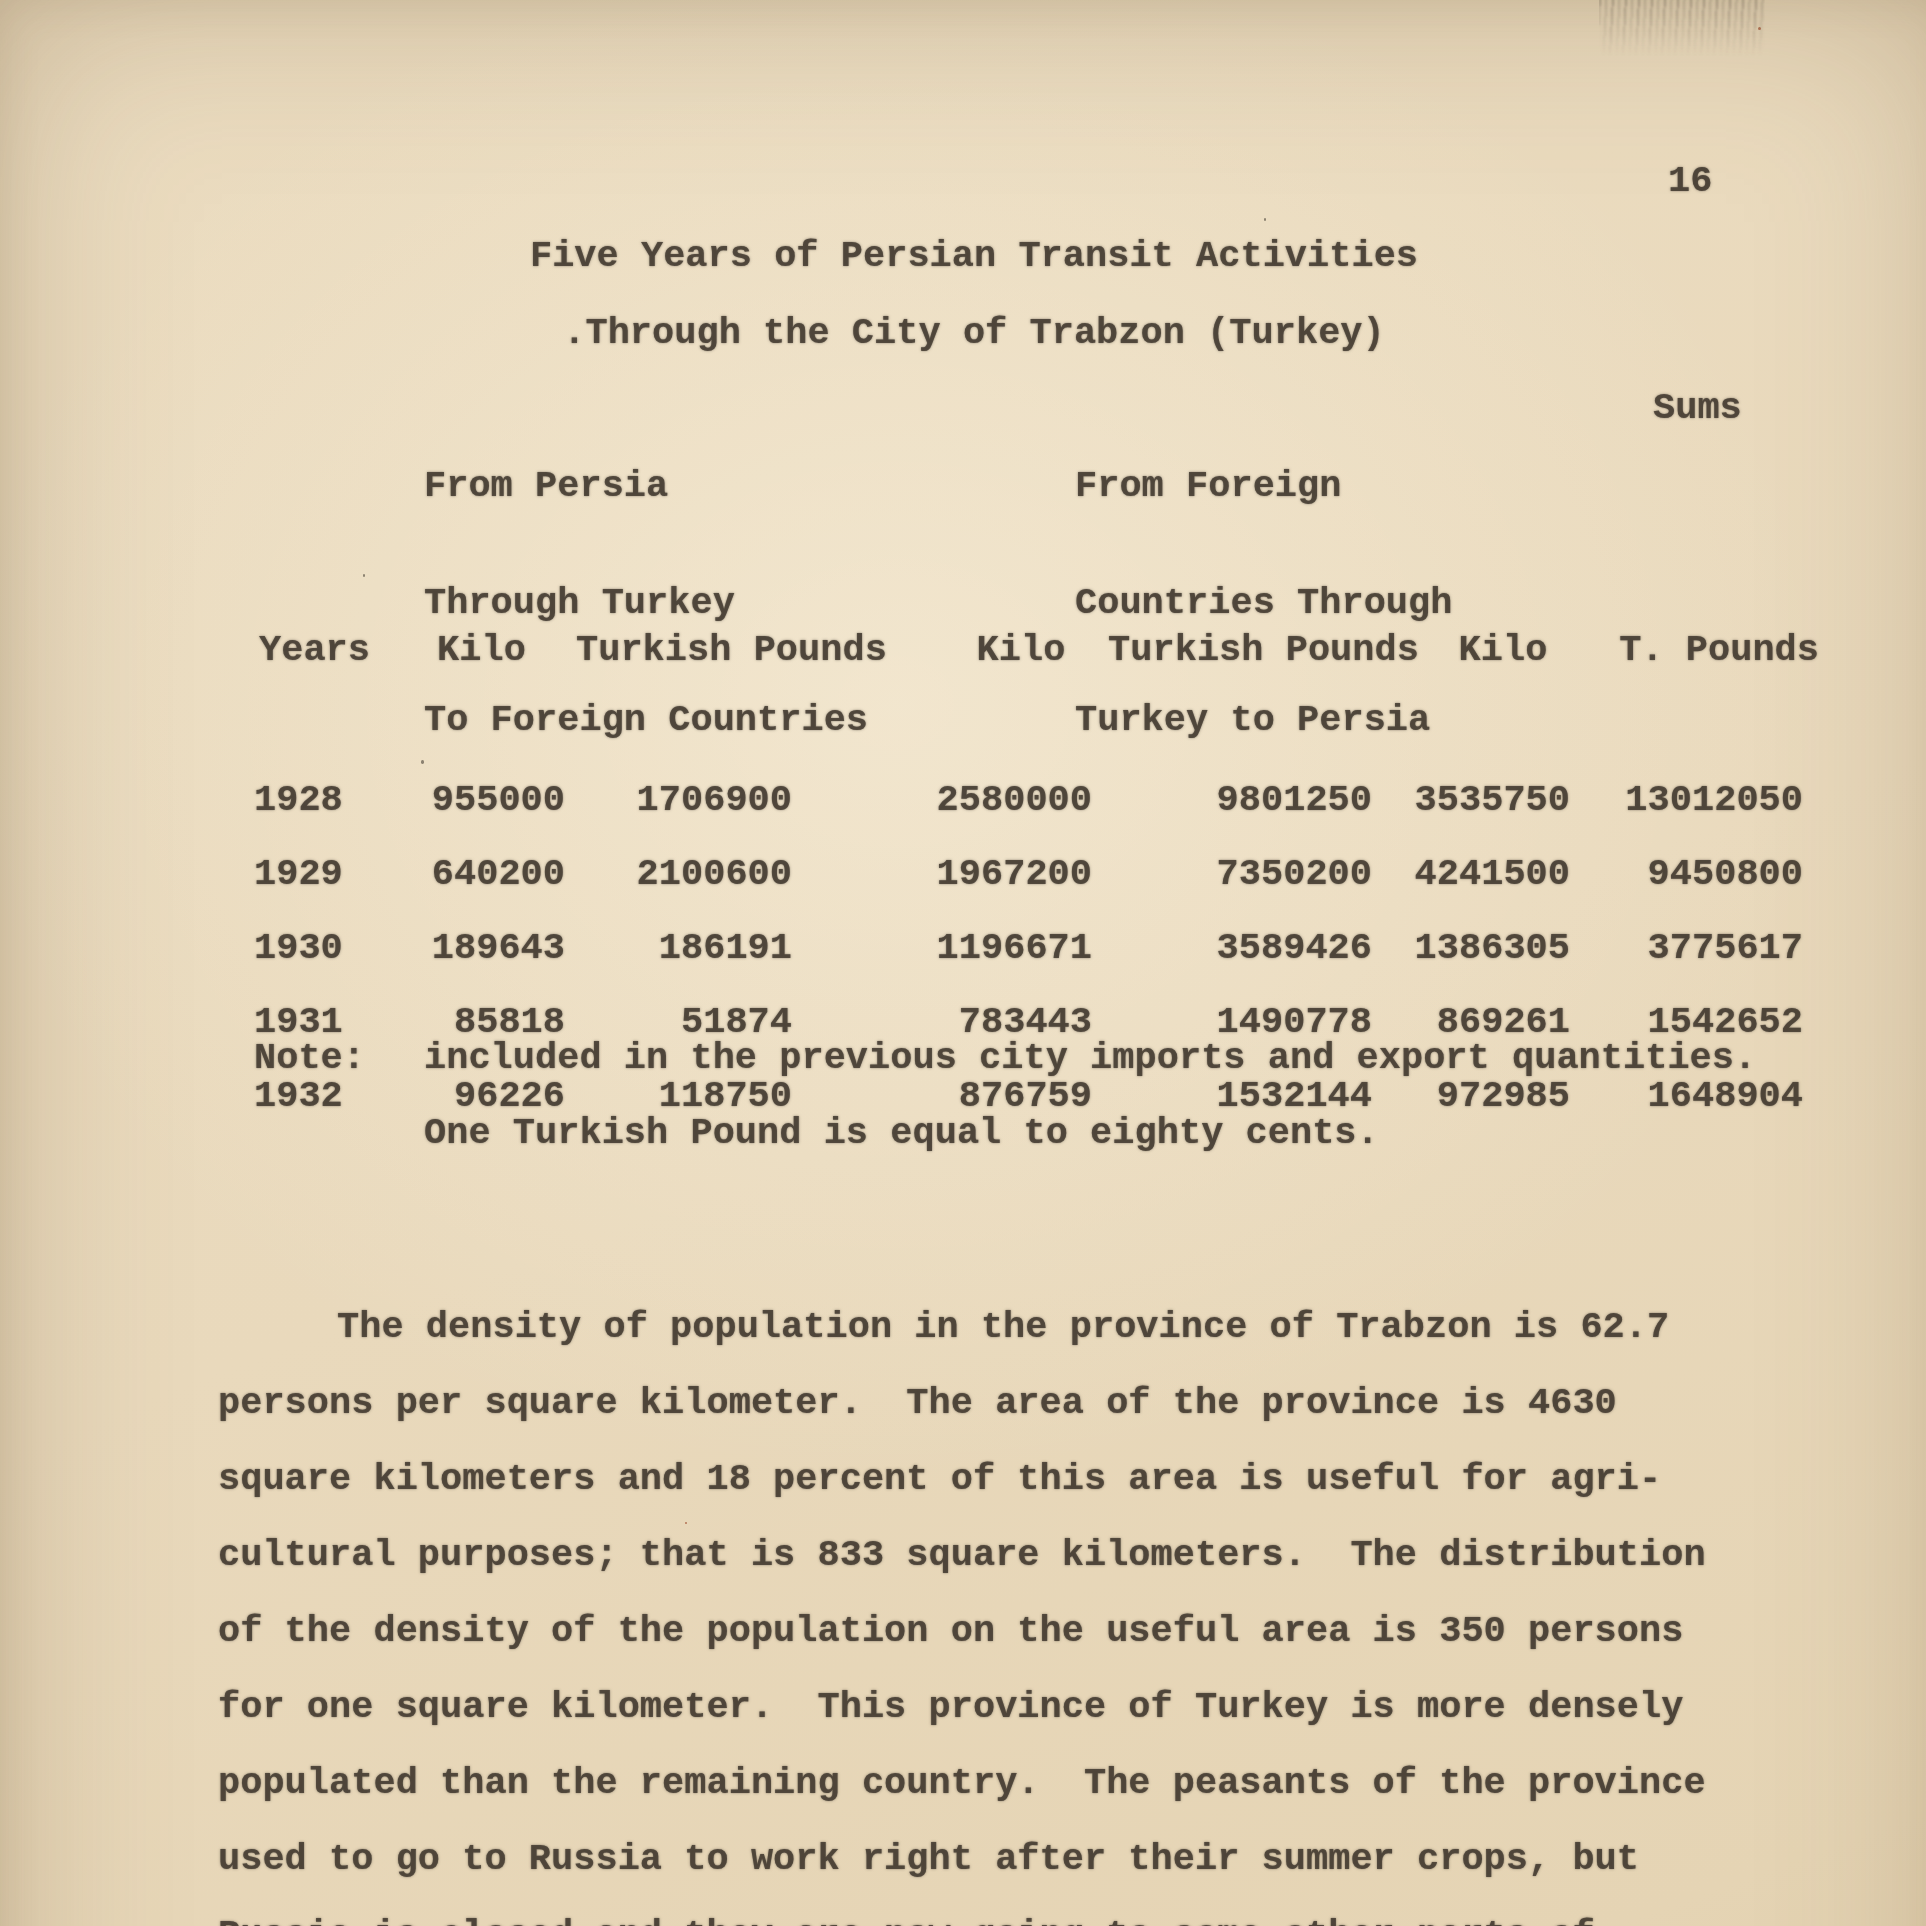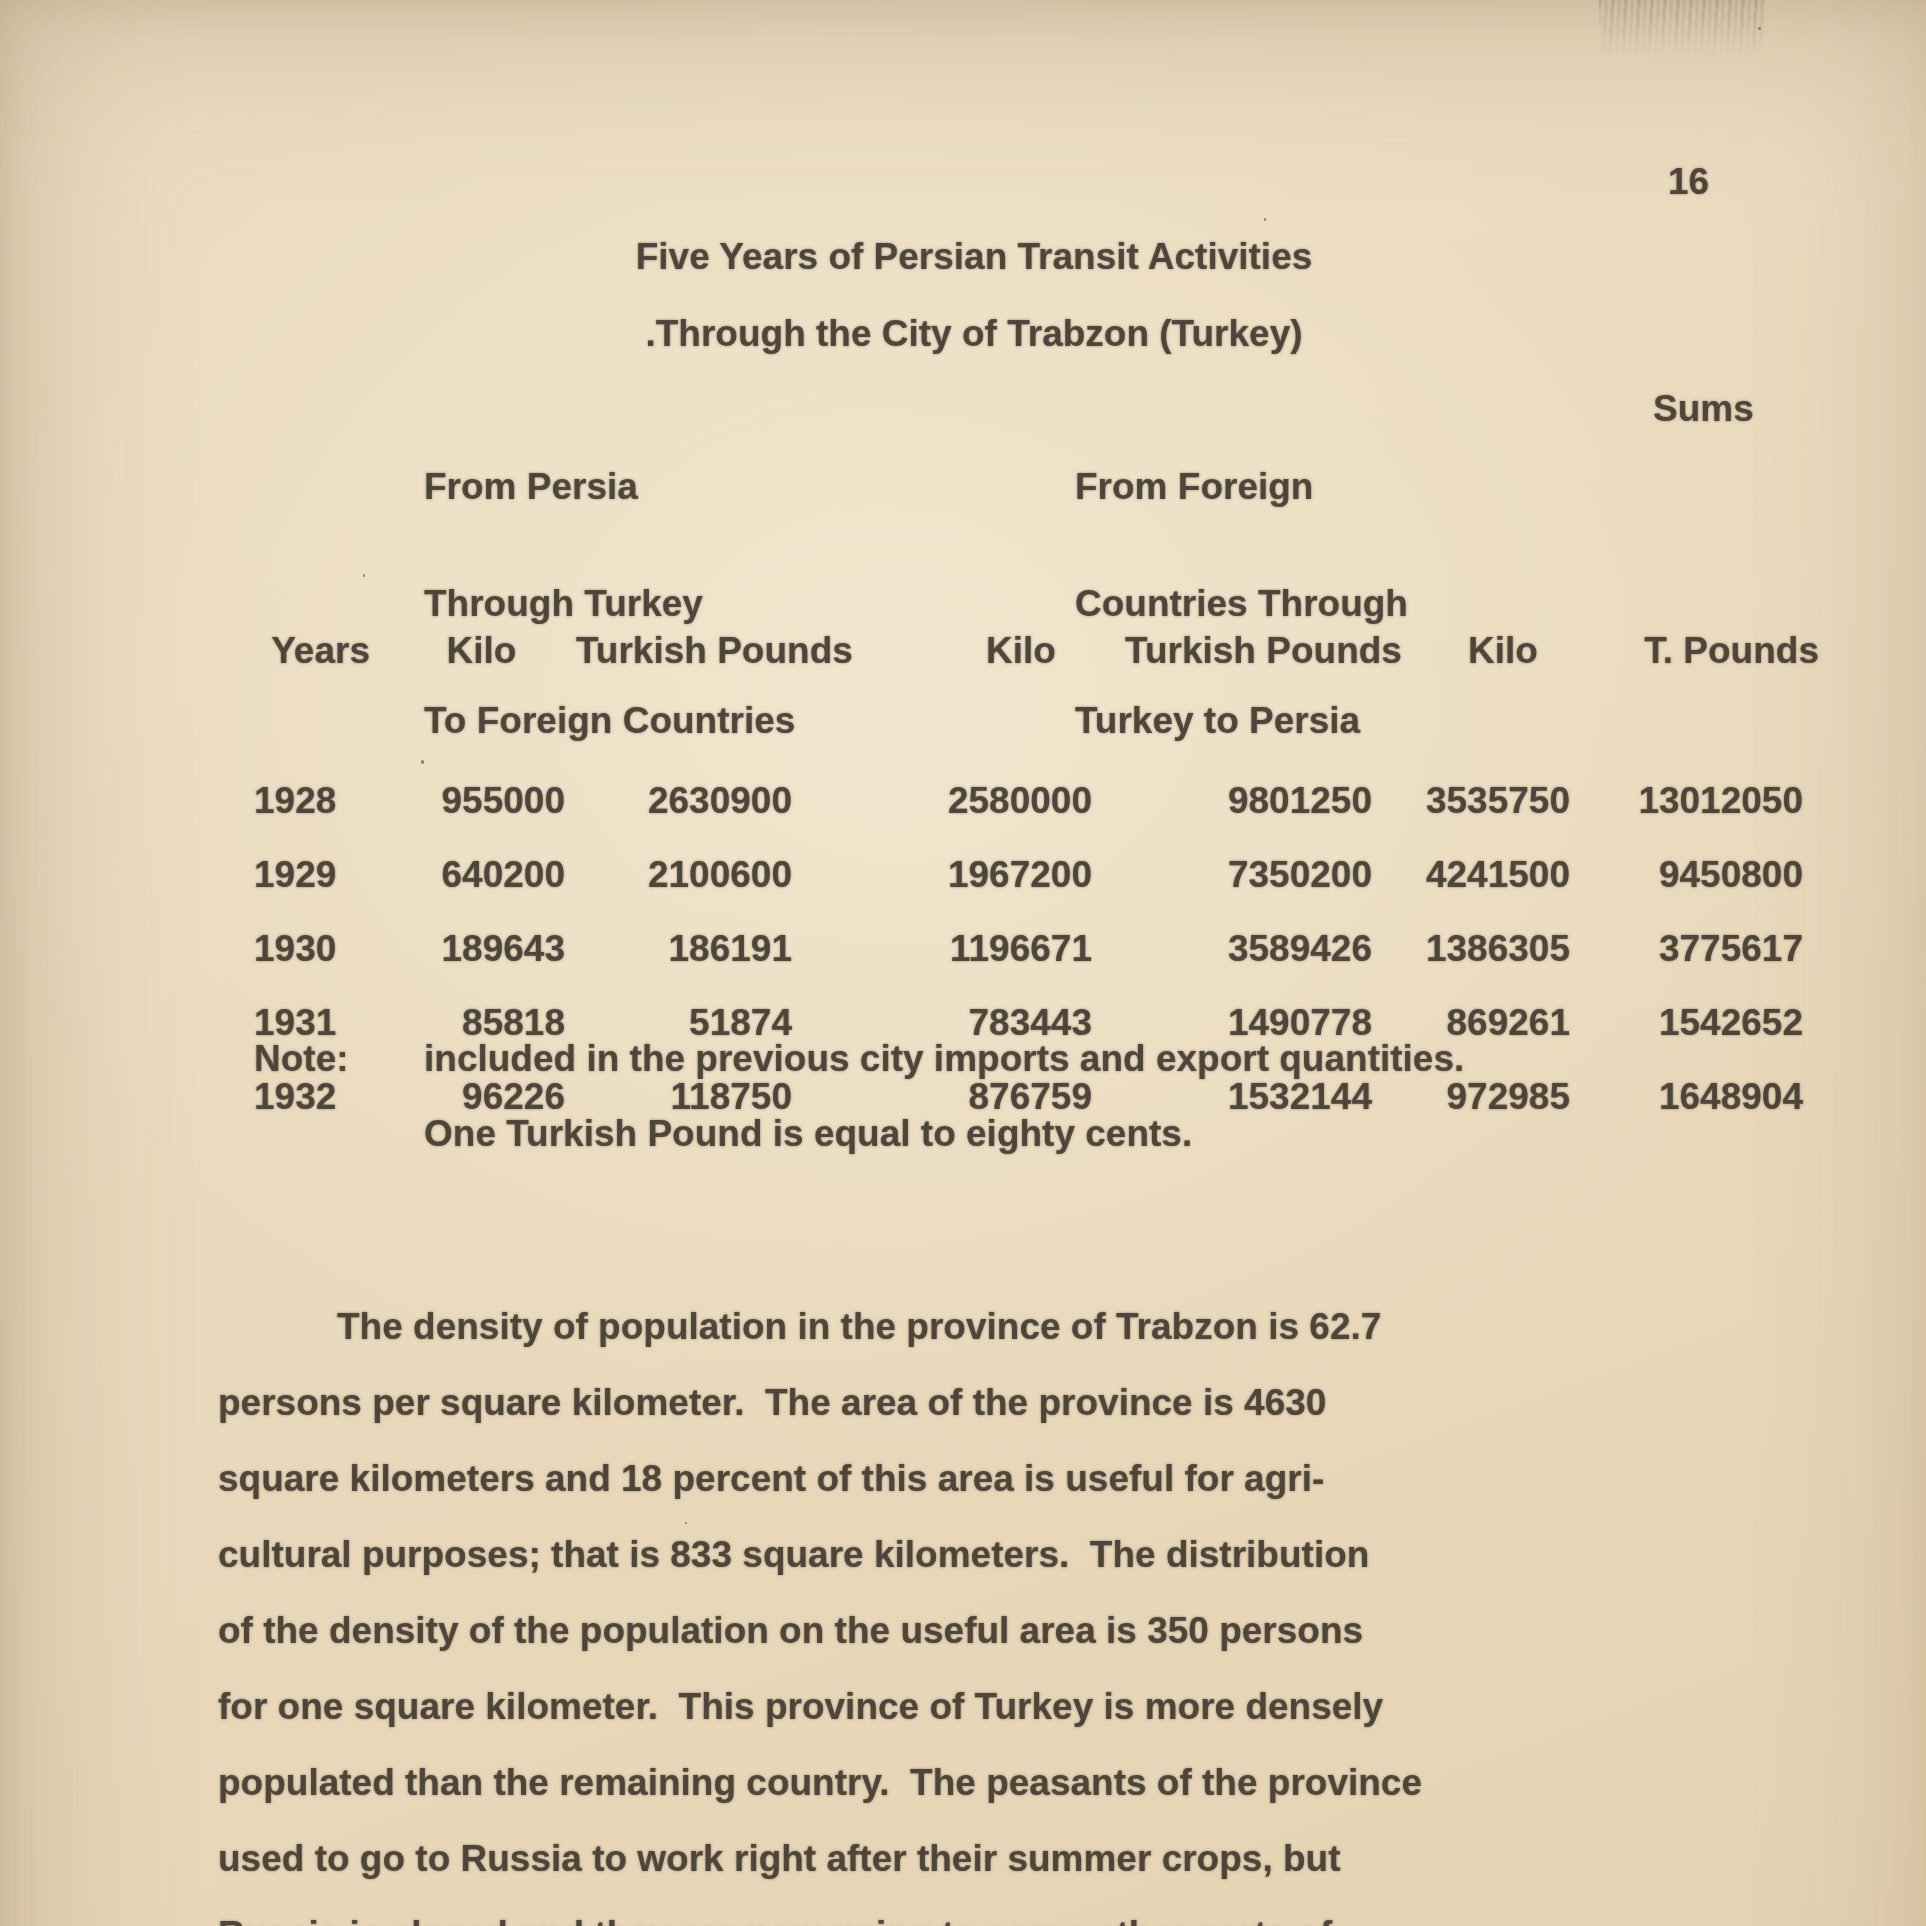--- a/index.html
+++ b/index.html
@@ -10,21 +10,21 @@
     background:
       radial-gradient(ellipse 1310px 1079px at 46% 28%, rgba(255,249,233,0.38), rgba(255,249,233,0) 72%),
       linear-gradient(160deg,#ebdcc0 0%,#e9d9bc 45%,#e5d4b4 78%,#ddcaa7 100%);
     font-family:"Liberation Mono", monospace;
   }
   .page::after{
     content:"";position:absolute;inset:0;pointer-events:none;
     box-shadow: inset 0 0 185px rgba(116,90,54,0.30), inset 0 0 42px rgba(116,90,54,0.14);
   }
   .tw{
-    font-family:Liberation Sans, sans-serif;
+    font-family:Liberation Mono, monospace;
     font-weight:700;
     font-size:37px;
     color:rgba(66,58,48,0.80);
     text-shadow:0 0 2.7px rgba(66,58,48,0.50), 0 0 0.8px rgba(66,58,48,0.35);
     white-space:pre;
   }
   .ink{filter:blur(0.5px);}
   .abs{position:absolute;}
   #page-number{left:1668px;top:162px;line-height:39px;}
   #title-line1{left:0;top:237px;width:1948px;text-align:center;line-height:39px;}
@@ -104,21 +104,21 @@
       <span class="cell h1">Kilo</span>
       <span class="cell h2">Turkish Pounds</span>
       <span class="cell h3">Kilo</span>
       <span class="cell h4">Turkish Pounds</span>
       <span class="cell h5">Kilo</span>
       <span class="cell h6">T. Pounds</span>
     </div>
     <div id="table-rows"><div class="trow">
         <span class="cell c0">1928</span>
         <span class="cell c1">955000</span>
-        <span class="cell c2">2630900</span>
+        <span class="cell c2">1706900</span>
         <span class="cell c3">2580000</span>
         <span class="cell c4">9801250</span>
         <span class="cell c5">3535750</span>
         <span class="cell c6">13012050</span>
       </div><div class="trow">
         <span class="cell c0">1929</span>
         <span class="cell c1">640200</span>
         <span class="cell c2">2100600</span>
         <span class="cell c3">1967200</span>
         <span class="cell c4">7350200</span>

